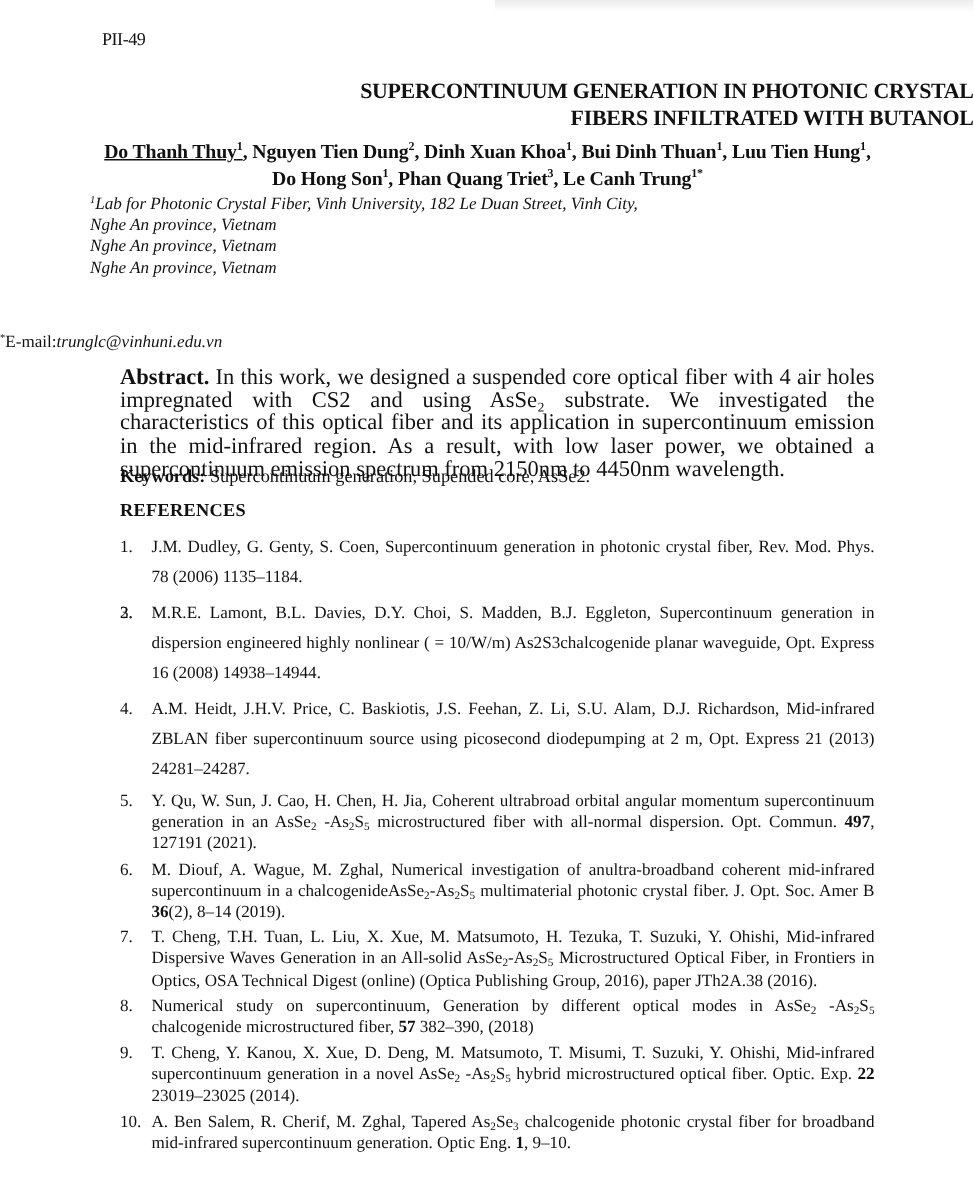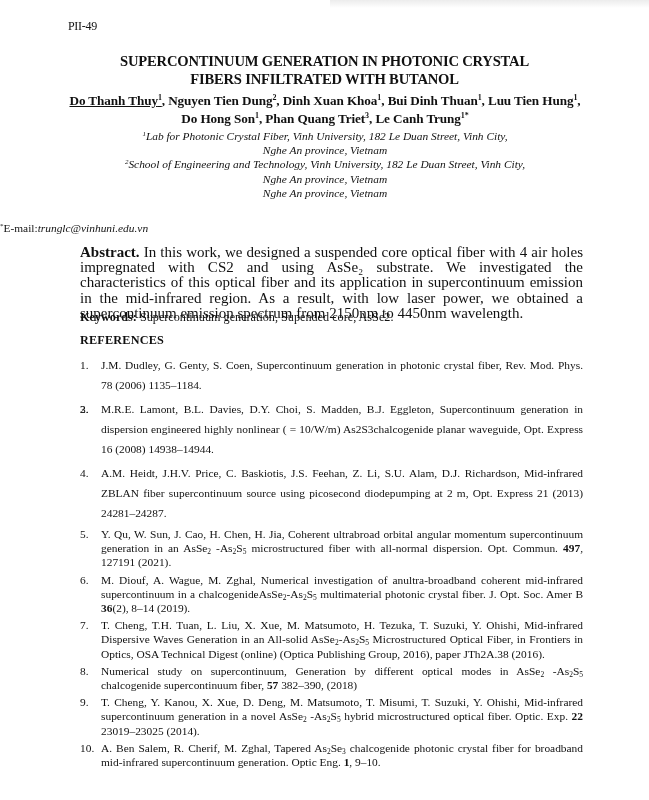--- a/index.html
+++ b/index.html
@@ -14,33 +14,33 @@
     position: absolute; top: 0; left: 330px; right: 0; height: 8px;
     background: linear-gradient(to bottom, #ececec, rgba(255,255,255,0));
   }
   .page { position: absolute; left: 0; top: 0; width: 649px; }
   .code {
     position: absolute; left: 68px; top: 19px;
     font-weight: normal; font-size: 12px; letter-spacing: -0.3px;
   }
   .title {
     position: absolute; left: 0; width: 649px; top: 52px;
-    text-align: center; font-weight: bold; font-size: 14.6px; line-height: 18px;
+    text-align: right; font-weight: bold; font-size: 14.6px; line-height: 18px;
     letter-spacing: -0.2px;
   }
   .authors {
     position: absolute; left: 60px; width: 530px; top: 92px;
     text-align: center; font-weight: bold; font-size: 13.2px; line-height: 18px;
     letter-spacing: -0.1px;
   }
   .authors sup { font-size: 8px; vertical-align: 5px; line-height: 0; }
   .authors .presenter { text-decoration: underline; margin-top: 34px; }
   .affils {
     position: absolute; left: 60px; width: 530px; top: 129px;
-    text-align: center; font-style: italic; font-size: 11.4px; line-height: 14.2px;
+    text-align: left; font-style: italic; font-size: 11.4px; line-height: 14.2px;
   }
   .affils sup { font-size: 7px; vertical-align: 4px; line-height: 0; }
   .email {
     position: absolute; left: 0; width: 649px; top: 222px;
     font-size: 11.4px;
   }
   .email sup { font-size: 7px; vertical-align: 4px; line-height: 0; }
   .email i { font-style: italic; }
   .abstract {
     position: absolute; left: 80px; width: 503px; top: 245px;
@@ -87,21 +87,20 @@
     <span><span>Bui Dinh Thuan</span><sup>1</sup></span>,
     <span><span>Luu Tien Hung</span><sup>1</sup></span>,
     <span><span>Do Hong Son</span><sup>1</sup></span>,
     <span><span>Phan Quang Triet</span><sup>3</sup></span>,
     <span><span>Le Canh Trung</span><sup>1*</sup></span>
   </div>
 
   <div class="affils">
     <div><sup>1</sup><span>Lab for Photonic Crystal Fiber, Vinh University, 182 Le Duan Street, Vinh City,</span></div>
     <div>Nghe An province, Vietnam</div>
-    <div><sup>2</sup><span>School of Engineering and Technology, Vinh University, 182 Le Duan Street, Vinh City,</span></div>
     <div>Nghe An province, Vietnam</div>
     <div>Nghe An province, Vietnam</div>
   </div>
 
   <div class="email">
     <sup>*</sup><span>E-mail:</span><i>trunglc@vinhuni.edu.vn</i>
   </div>
 
   <div class="abstract"><b>Abstract.</b><span> In this work, we designed a suspended core optical fiber with 4 air holes impregnated with CS2 and using AsSe₂ substrate. We investigated the characteristics of this optical fiber and its application in supercontinuum emission in the mid-infrared region. As a result, with low laser power, we obtained a supercontinuum emission spectrum from 2150nm to 4450nm wavelength.</span></div>
 
@@ -110,18 +109,18 @@
   <div class="ref-heading">REFERENCES</div>
 
   <ol class="refs">
     <li class="wide"><span class="num">1.</span><span>J.M. Dudley, G. Genty, S. Coen, Supercontinuum generation in photonic crystal fiber, Rev. Mod. Phys. 78 (2006) 1135–1184.</span></li>
     <li class="wide"><span class="num">2.</span></li>
     <li class="wide"><span class="num">3.</span><span>M.R.E. Lamont, B.L. Davies, D.Y. Choi, S. Madden, B.J. Eggleton, Supercontinuum generation in dispersion engineered highly nonlinear ( = 10/W/m) As2S3chalcogenide planar waveguide, Opt. Express 16 (2008) 14938–14944.</span></li>
     <li class="wide"><span class="num">4.</span><span>A.M. Heidt, J.H.V. Price, C. Baskiotis, J.S. Feehan, Z. Li, S.U. Alam, D.J. Richardson, Mid-infrared ZBLAN fiber supercontinuum source using picosecond diodepumping at 2 m, Opt. Express 21 (2013) 24281–24287.</span></li>
     <li class="tight"><span class="num">5.</span><span>Y. Qu, W. Sun, J. Cao, H. Chen, H. Jia, Coherent ultrabroad orbital angular momentum supercontinuum generation in an AsSe</span><sub>2</sub><span> -As</span><sub>2</sub><span>S</span><sub>5</sub><span> microstructured fiber with all-normal dispersion. Opt. Commun. </span><b>497</b><span>, 127191 (2021).</span></li>
     <li class="tight"><span class="num">6.</span><span>M. Diouf, A. Wague, M. Zghal, Numerical investigation of anultra-broadband coherent mid-infrared supercontinuum in a chalcogenideAsSe</span><sub>2</sub><span>-As</span><sub>2</sub><span>S</span><sub>5</sub><span> multimaterial photonic crystal fiber. J. Opt. Soc. Amer B </span><b>36</b><span>(2), 8–14 (2019).</span></li>
     <li class="tight"><span class="num">7.</span><span>T. Cheng, T.H. Tuan, L. Liu, X. Xue, M. Matsumoto, H. Tezuka, T. Suzuki, Y. Ohishi, Mid-infrared Dispersive Waves Generation in an All-solid AsSe</span><sub>2</sub><span>-As</span><sub>2</sub><span>S</span><sub>5</sub><span> Microstructured Optical Fiber, in Frontiers in Optics, OSA Technical Digest (online) (Optica Publishing Group, 2016), paper JTh2A.38 (2016).</span></li>
-    <li class="tight"><span class="num">8.</span><span>Numerical study on supercontinuum, Generation by different optical modes in AsSe</span><sub>2</sub><span> -As</span><sub>2</sub><span>S</span><sub>5</sub><span> chalcogenide supercontinuum fiber, </span><b>57</b><span> 382–390, (2018)</span></li>
+    <li class="tight"><span class="num">8.</span><span>Numerical study on supercontinuum, Generation by different optical modes in AsSe</span><sub>2</sub><span> -As</span><sub>2</sub><span>S</span><sub>5</sub><span> chalcogenide microstructured fiber, </span><b>57</b><span> 382–390, (2018)</span></li>
     <li class="tight"><span class="num">9.</span><span>T. Cheng, Y. Kanou, X. Xue, D. Deng, M. Matsumoto, T. Misumi, T. Suzuki, Y. Ohishi, Mid-infrared supercontinuum generation in a novel AsSe</span><sub>2</sub><span> -As</span><sub>2</sub><span>S</span><sub>5</sub><span> hybrid microstructured optical fiber. Optic. Exp. </span><b>22</b><span> 23019–23025 (2014).</span></li>
     <li class="tight"><span class="num">10.</span><span>A. Ben Salem, R. Cherif, M. Zghal, Tapered As</span><sub>2</sub><span>Se</span><sub>3</sub><span> chalcogenide photonic crystal fiber for broadband mid-infrared supercontinuum generation. Optic Eng. </span><b>1</b><span>, 9–10.</span></li>
   </ol>
 
 </div>
 
 </body></html>

